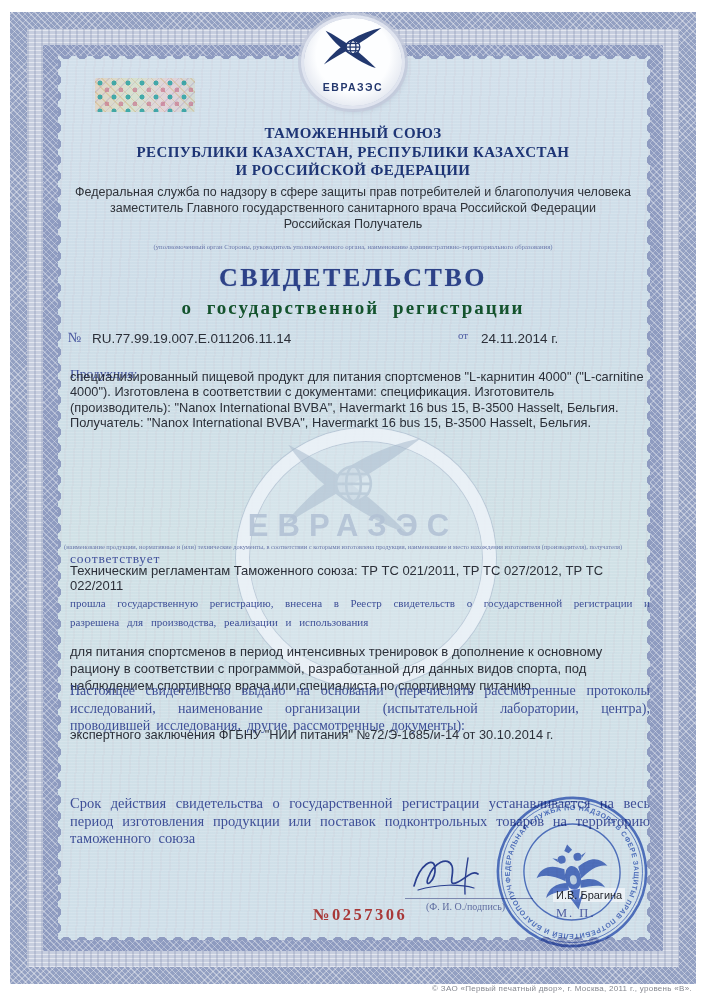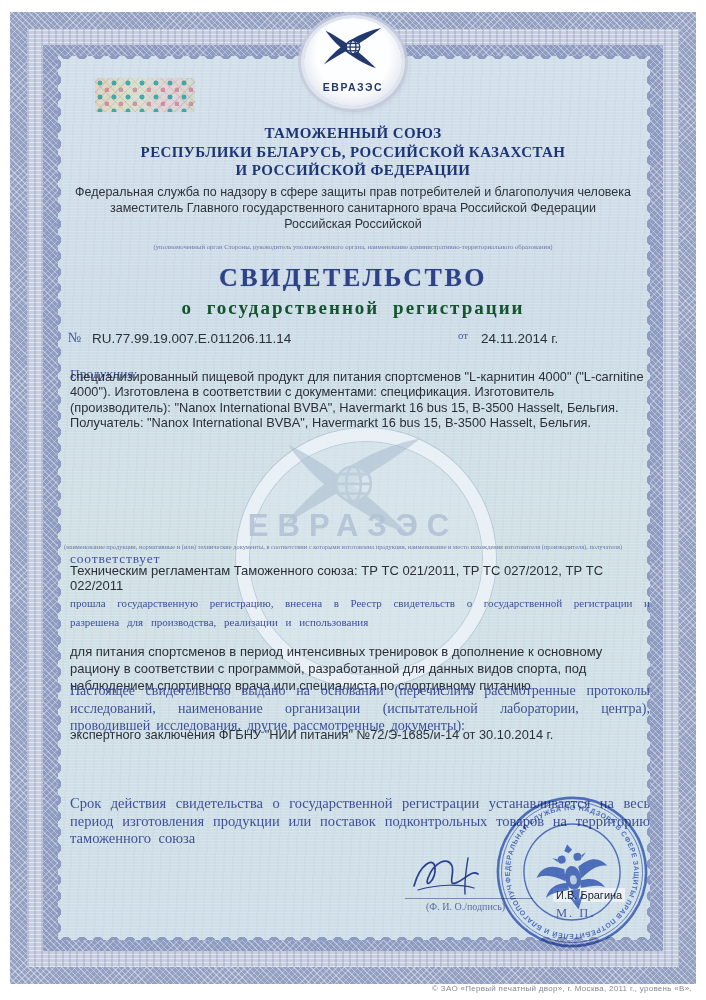--- a/index.html
+++ b/index.html
@@ -175,28 +175,28 @@
         <line x1="27.5" y1="22" x2="42.5" y2="22" fill="none"></line>
         <line x1="28.5" y1="18" x2="41.5" y2="18" fill="none"></line>
         <line x1="28.5" y1="26" x2="41.5" y2="26" fill="none"></line>
       </g>
     </svg>
     <div class="medallion-label">ЕВРАЗЭС</div>
   </div>
 
   <div class="t center serif-navy header-org">
     <div>ТАМОЖЕННЫЙ СОЮЗ</div>
-    <div>РЕСПУБЛИКИ БЕЛАРУСЬ, РОССИЙСКОЙ КАЗАХСТАН</div>
+    <div>РЕСПУБЛИКИ КАЗАХСТАН, РЕСПУБЛИКИ КАЗАХСТАН</div>
     <div>И РОССИЙСКОЙ ФЕДЕРАЦИИ</div>
   </div>
 
   <div class="t center authority">
     <div>Федеральная служба по надзору в сфере защиты прав потребителей и благополучия человека</div>
     <div>заместитель Главного государственного санитарного врача Российской Федерации</div>
-    <div>Российская Российской</div>
+    <div>Российская Получатель</div>
   </div>
 
   <div class="t center cap cap1">(уполномоченный орган Стороны, руководитель уполномоченного органа, наименование административно-территориального образования)</div>
 
   <div class="t center title-main">СВИДЕТЕЛЬСТВО</div>
   <div class="t center title-sub">о государственной регистрации</div>
 
   <div class="t numrow">
     <span class="no blue">№</span>
     <span class="num typed">RU.77.99.19.007.Е.011206.11.14</span>
@@ -211,20 +211,21 @@
   <div class="t blue conf-label">соответствует</div>
   <div class="t typed conf-text">Техническим регламентам Таможенного союза: ТР ТС 021/2011, ТР ТС 027/2012, ТР ТС 022/2011</div>
 
   <div class="t p-passed">прошла государственную регистрацию, внесена в Реестр свидетельств о государственной регистрации и разрешена для производства, реализации и использования</div>
   <div class="t typed p-usage">для питания спортсменов в период интенсивных тренировок в дополнение к основному рациону в соответствии с программой, разработанной для данных видов спорта, под наблюдением спортивного врача или специалиста по спортивному питанию</div>
   <div class="t p-basis">Настоящее свидетельство выдано на основании (перечислить рассмотренные протоколы исследований, наименование организации (испытательной лаборатории, центра), проводившей исследования, другие рассмотренные документы):</div>
   <div class="t typed p-basis-val">экспертного заключения ФГБНУ "НИИ питания" №72/Э-1685/и-14 от 30.10.2014 г.</div>
 
   <div class="t p-validity">Срок действия свидетельства о государственной регистрации устанавливается на весь период изготовления продукции или поставок подконтрольных товаров на территорию таможенного союза</div>
 
+  <div class="t serial">№0257306</div>
 
   <svg class="sig-svg" width="112" height="50" viewBox="0 0 112 50">
     <path d="M6 36 C 12 14, 26 6, 27 18 C 28 30, 16 40, 20 28 C 26 12, 40 6, 44 16 C 47 24, 38 38, 50 32 C 58 28, 64 20, 70 24" fill="none" stroke="#2a3f8f" stroke-width="1.7" stroke-linecap="round"></path>
     <path d="M10 40 C 30 34, 52 34, 66 38" fill="none" stroke="#2a3f8f" stroke-width="1.2" stroke-linecap="round"></path>
     <path d="M60 8 C 58 20, 56 32, 57 44" fill="none" stroke="#2a3f8f" stroke-width="1.4" stroke-linecap="round"></path>
   </svg>
   <div class="sig-line"></div>
   <div class="t sig-tiny">(Ф. И. О./подпись)</div>
   <div class="t sig-name">И.В. Брагина</div>
   <div class="t sig-mp">М. П.</div>

